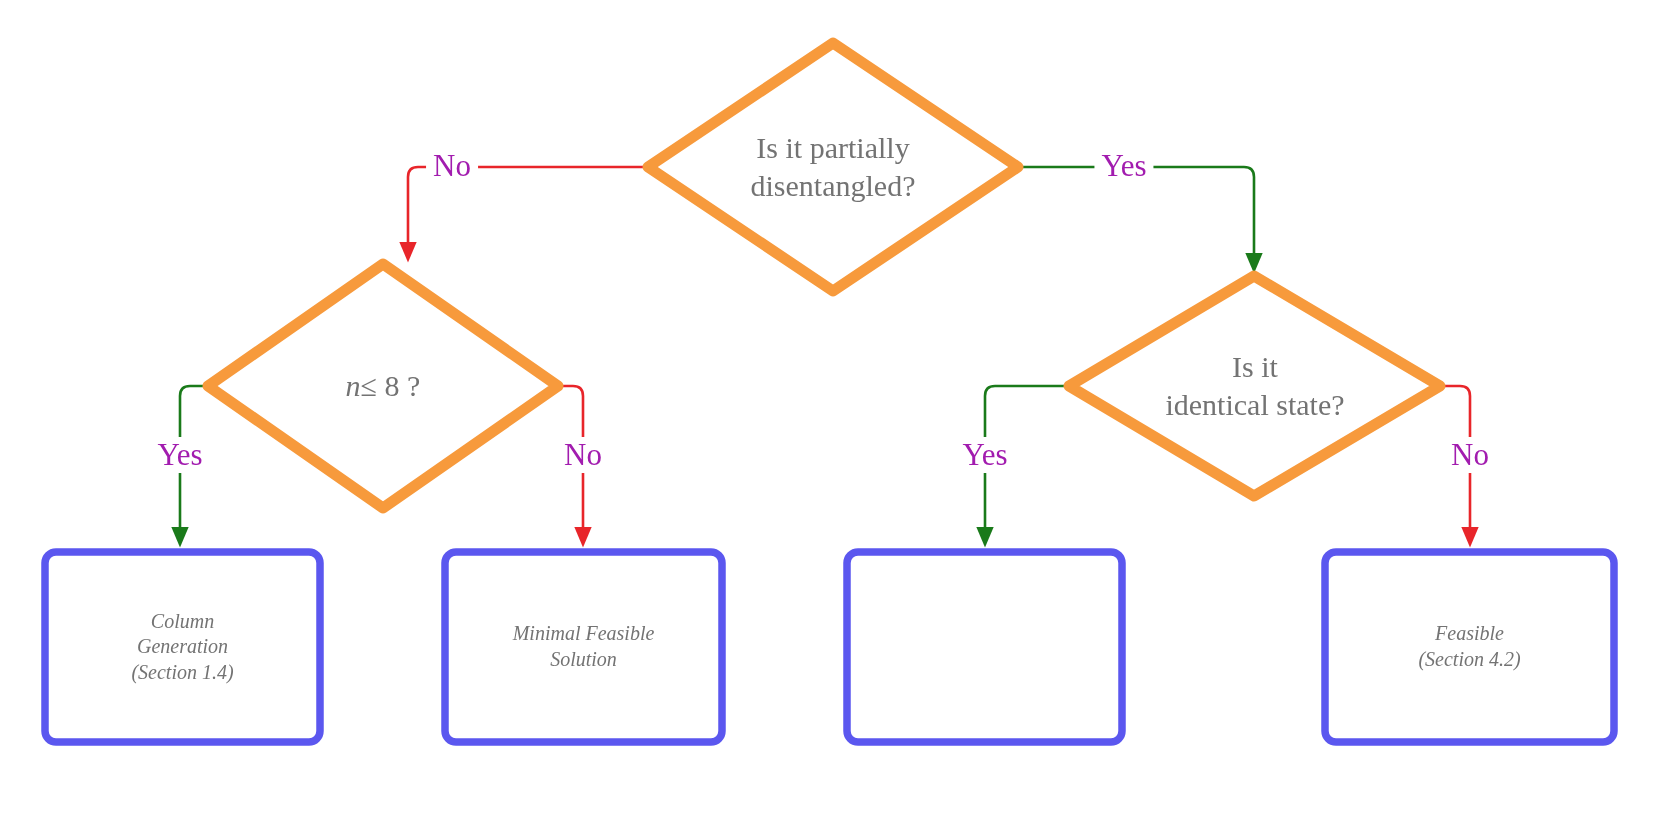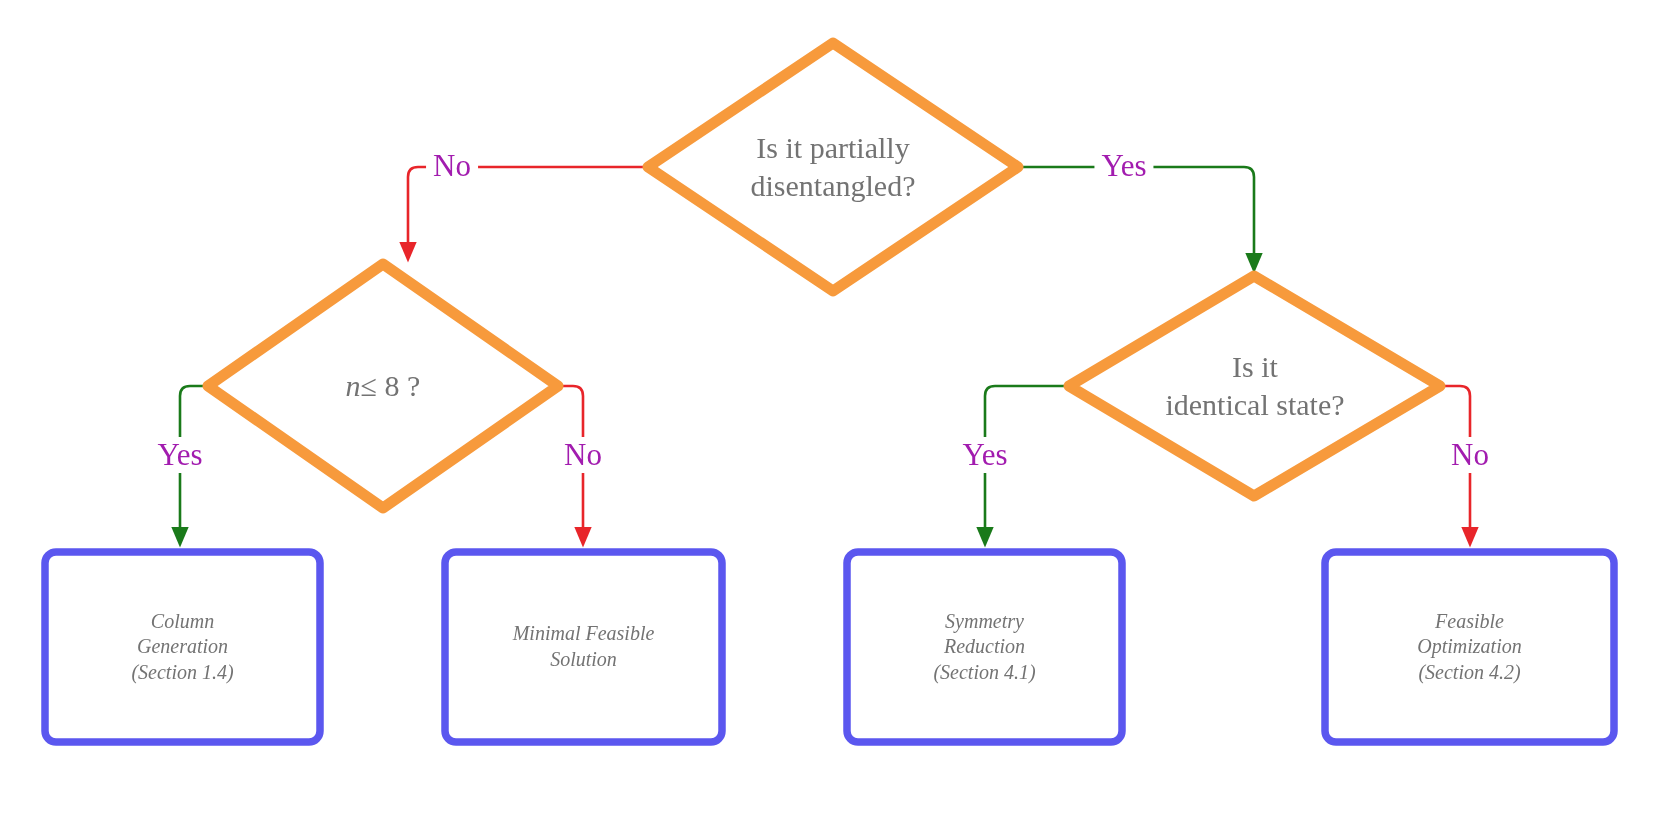--- a/index.html
+++ b/index.html
@@ -120,29 +120,23 @@
     <span>Column</span>
     <span>Generation</span>
     <span>(Section 1.4)</span>
   </div>
 
   <div class="node-text box-label" style="left:440px; top:552px; width:287px; height:190px;">
     <span>Minimal Feasible</span>
     <span>Solution</span>
   </div>
 
-  <div class="node-text box-label" style="left:847px; top:552px; width:275px; height:190px;">
-    <span>Symmetry</span>
-    <span>Reduction</span>
-    <span>(Section 4.1)</span>
-  </div>
 
   <div class="node-text box-label" style="left:1325px; top:552px; width:289px; height:190px;">
     <span>Feasible</span>
-    <span>Optimization</span>
     <span>(Section 4.2)</span>
   </div>
 
   <div class="edge-label" style="left:452px; top:166px;">No</div>
 
   <div class="edge-label" style="left:1124px; top:166px;">Yes</div>
 
   <div class="edge-label" style="left:180px; top:455px;">Yes</div>
 
   <div class="edge-label" style="left:583px; top:455px;">No</div>

